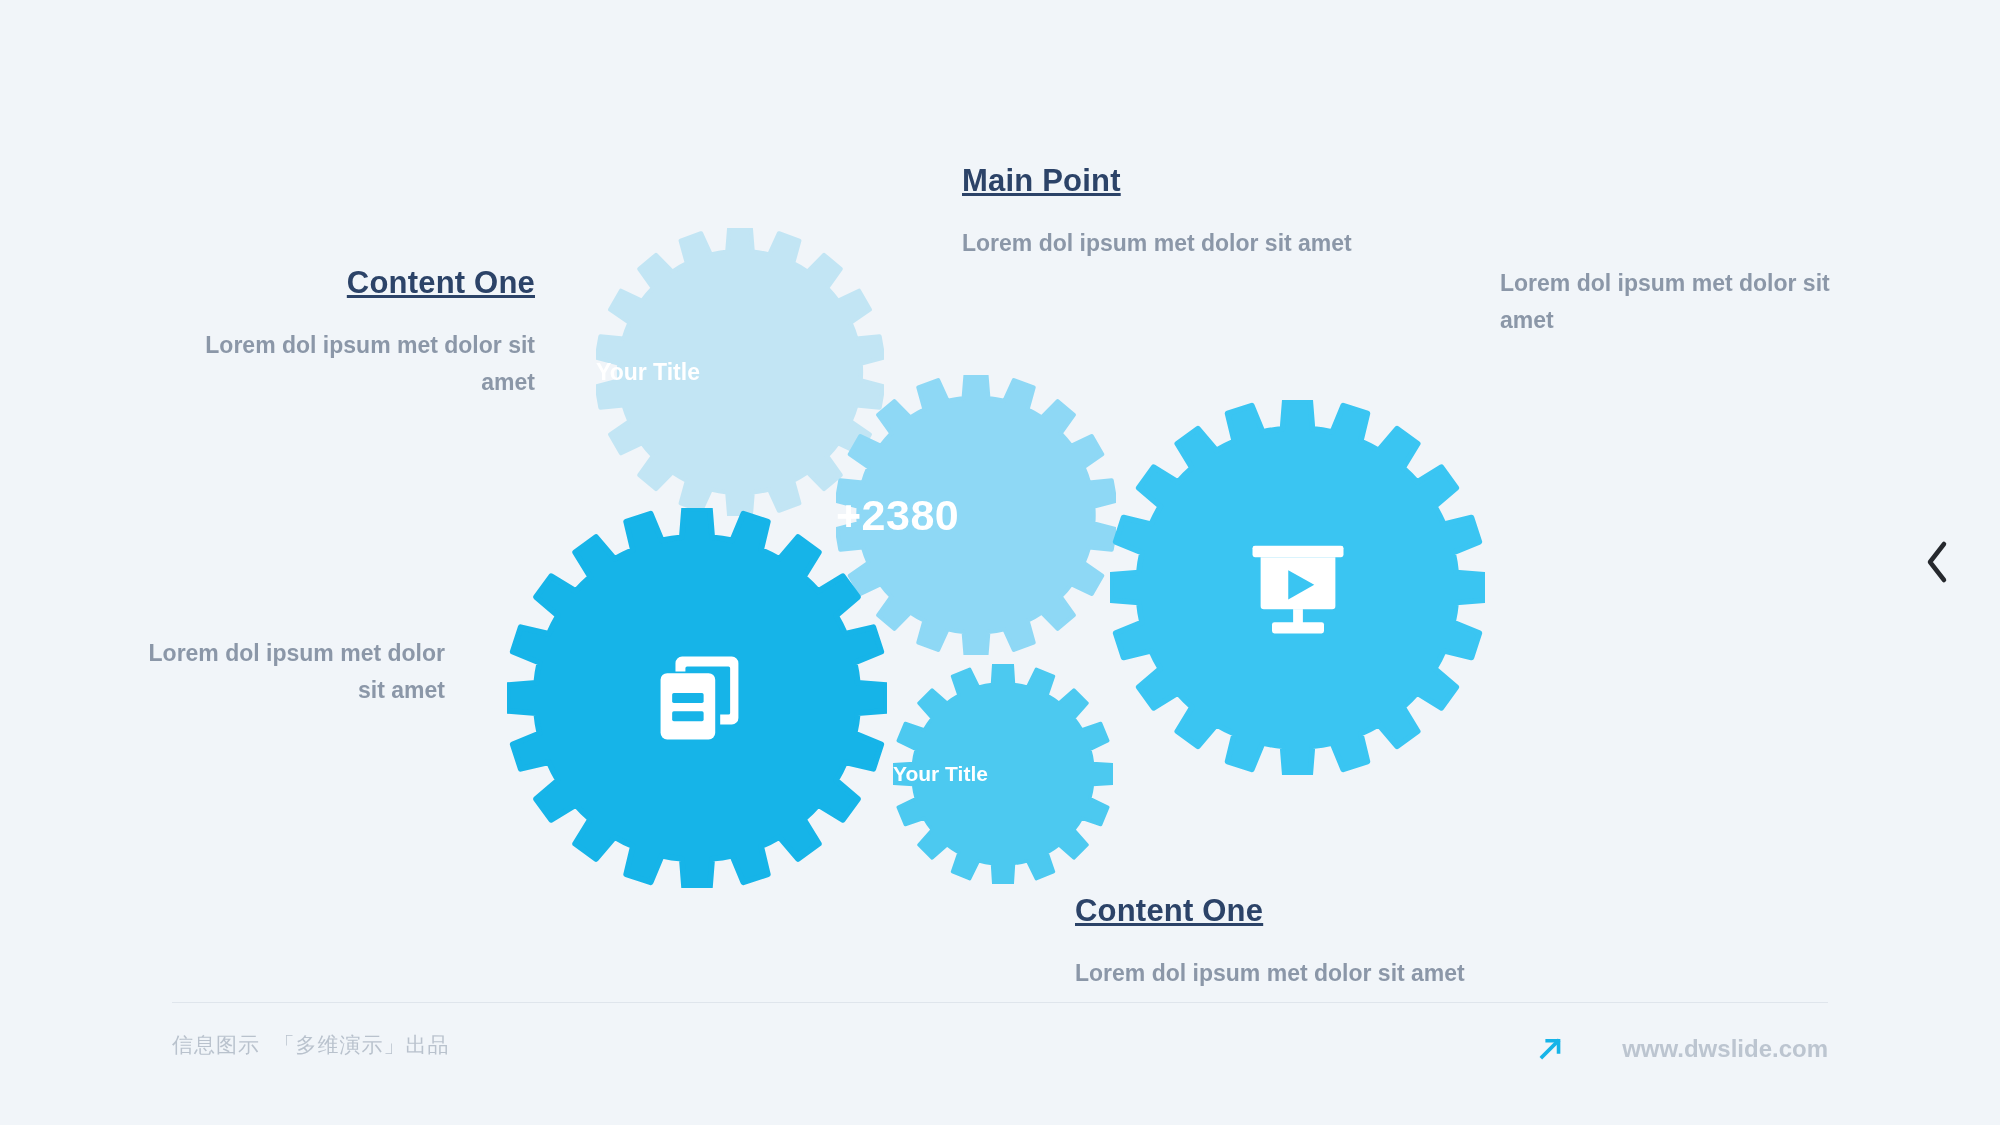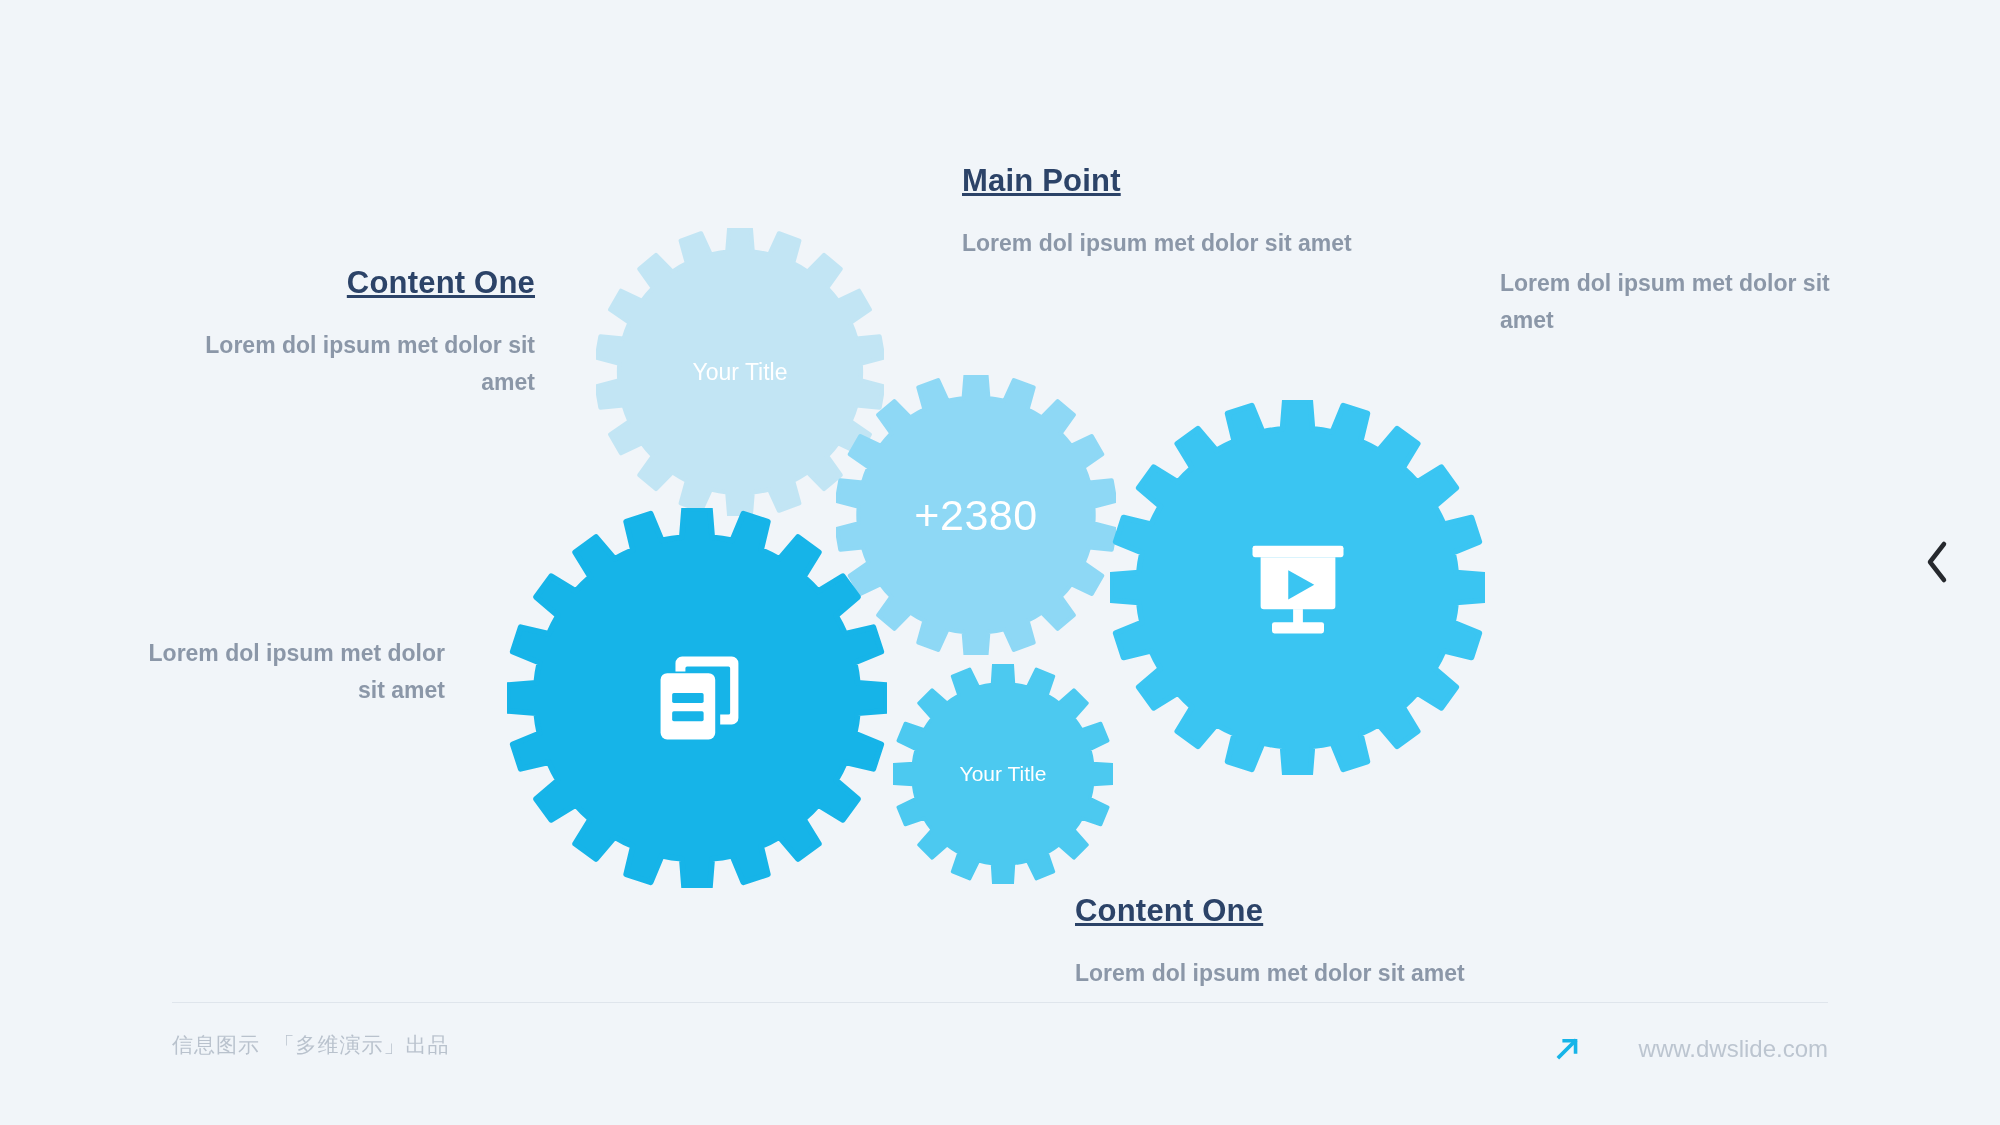--- a/index.html
+++ b/index.html
@@ -32,21 +32,21 @@
   #blk-data{left:120px;top:635px;width:325px;}
   #blk-content-one-bottom{left:1075px;top:893px;width:500px;}
 
   
   .gears{position:absolute;left:0;top:0;width:2000px;height:1125px;}
   .gear{position:absolute;}
   .gear svg{display:block;width:100%;height:100%;}
   .gear .label{
     position:absolute;left:0;right:0;top:50%;
     transform:translateY(-50%);
-    text-align:center;color:#ffffff;font-weight:normal;
+    text-align:left;color:#ffffff;font-weight:bold;
     pointer-events:none;
   }
 
   #gear-pale{left:596px;top:228px;width:288px;height:288px;}
   #gear-pale .label{font-size:23px;}
 
   #gear-medium{left:836px;top:375px;width:280px;height:280px;}
   #gear-medium .label{font-size:43px;letter-spacing:.5px;}
 
   #gear-data{left:507px;top:508px;width:380px;height:380px;}
@@ -70,21 +70,21 @@
     border-top:1px solid #dfe5ec;
     height:78px;
   }
   .footer-left{
     position:absolute;left:0;top:28px;
     font-size:21px;color:#b9c2cd;letter-spacing:1px;
     font-family:Liberation Mono, monospace;
   }
   .footer-right{
     position:absolute;right:0;top:28px;
-    display:flex;align-items:center;gap:54px;
+    display:flex;align-items:center;gap:54px;font-weight:bold;
   }
   .footer-url{font-size:24px;color:#bcc5d0;}
   #arrow-icon{width:36px;height:36px;}
 
   
   #nav-prev{
     position:absolute;right:42px;top:534px;
     width:40px;height:56px;cursor:pointer;
   }
 </style>

